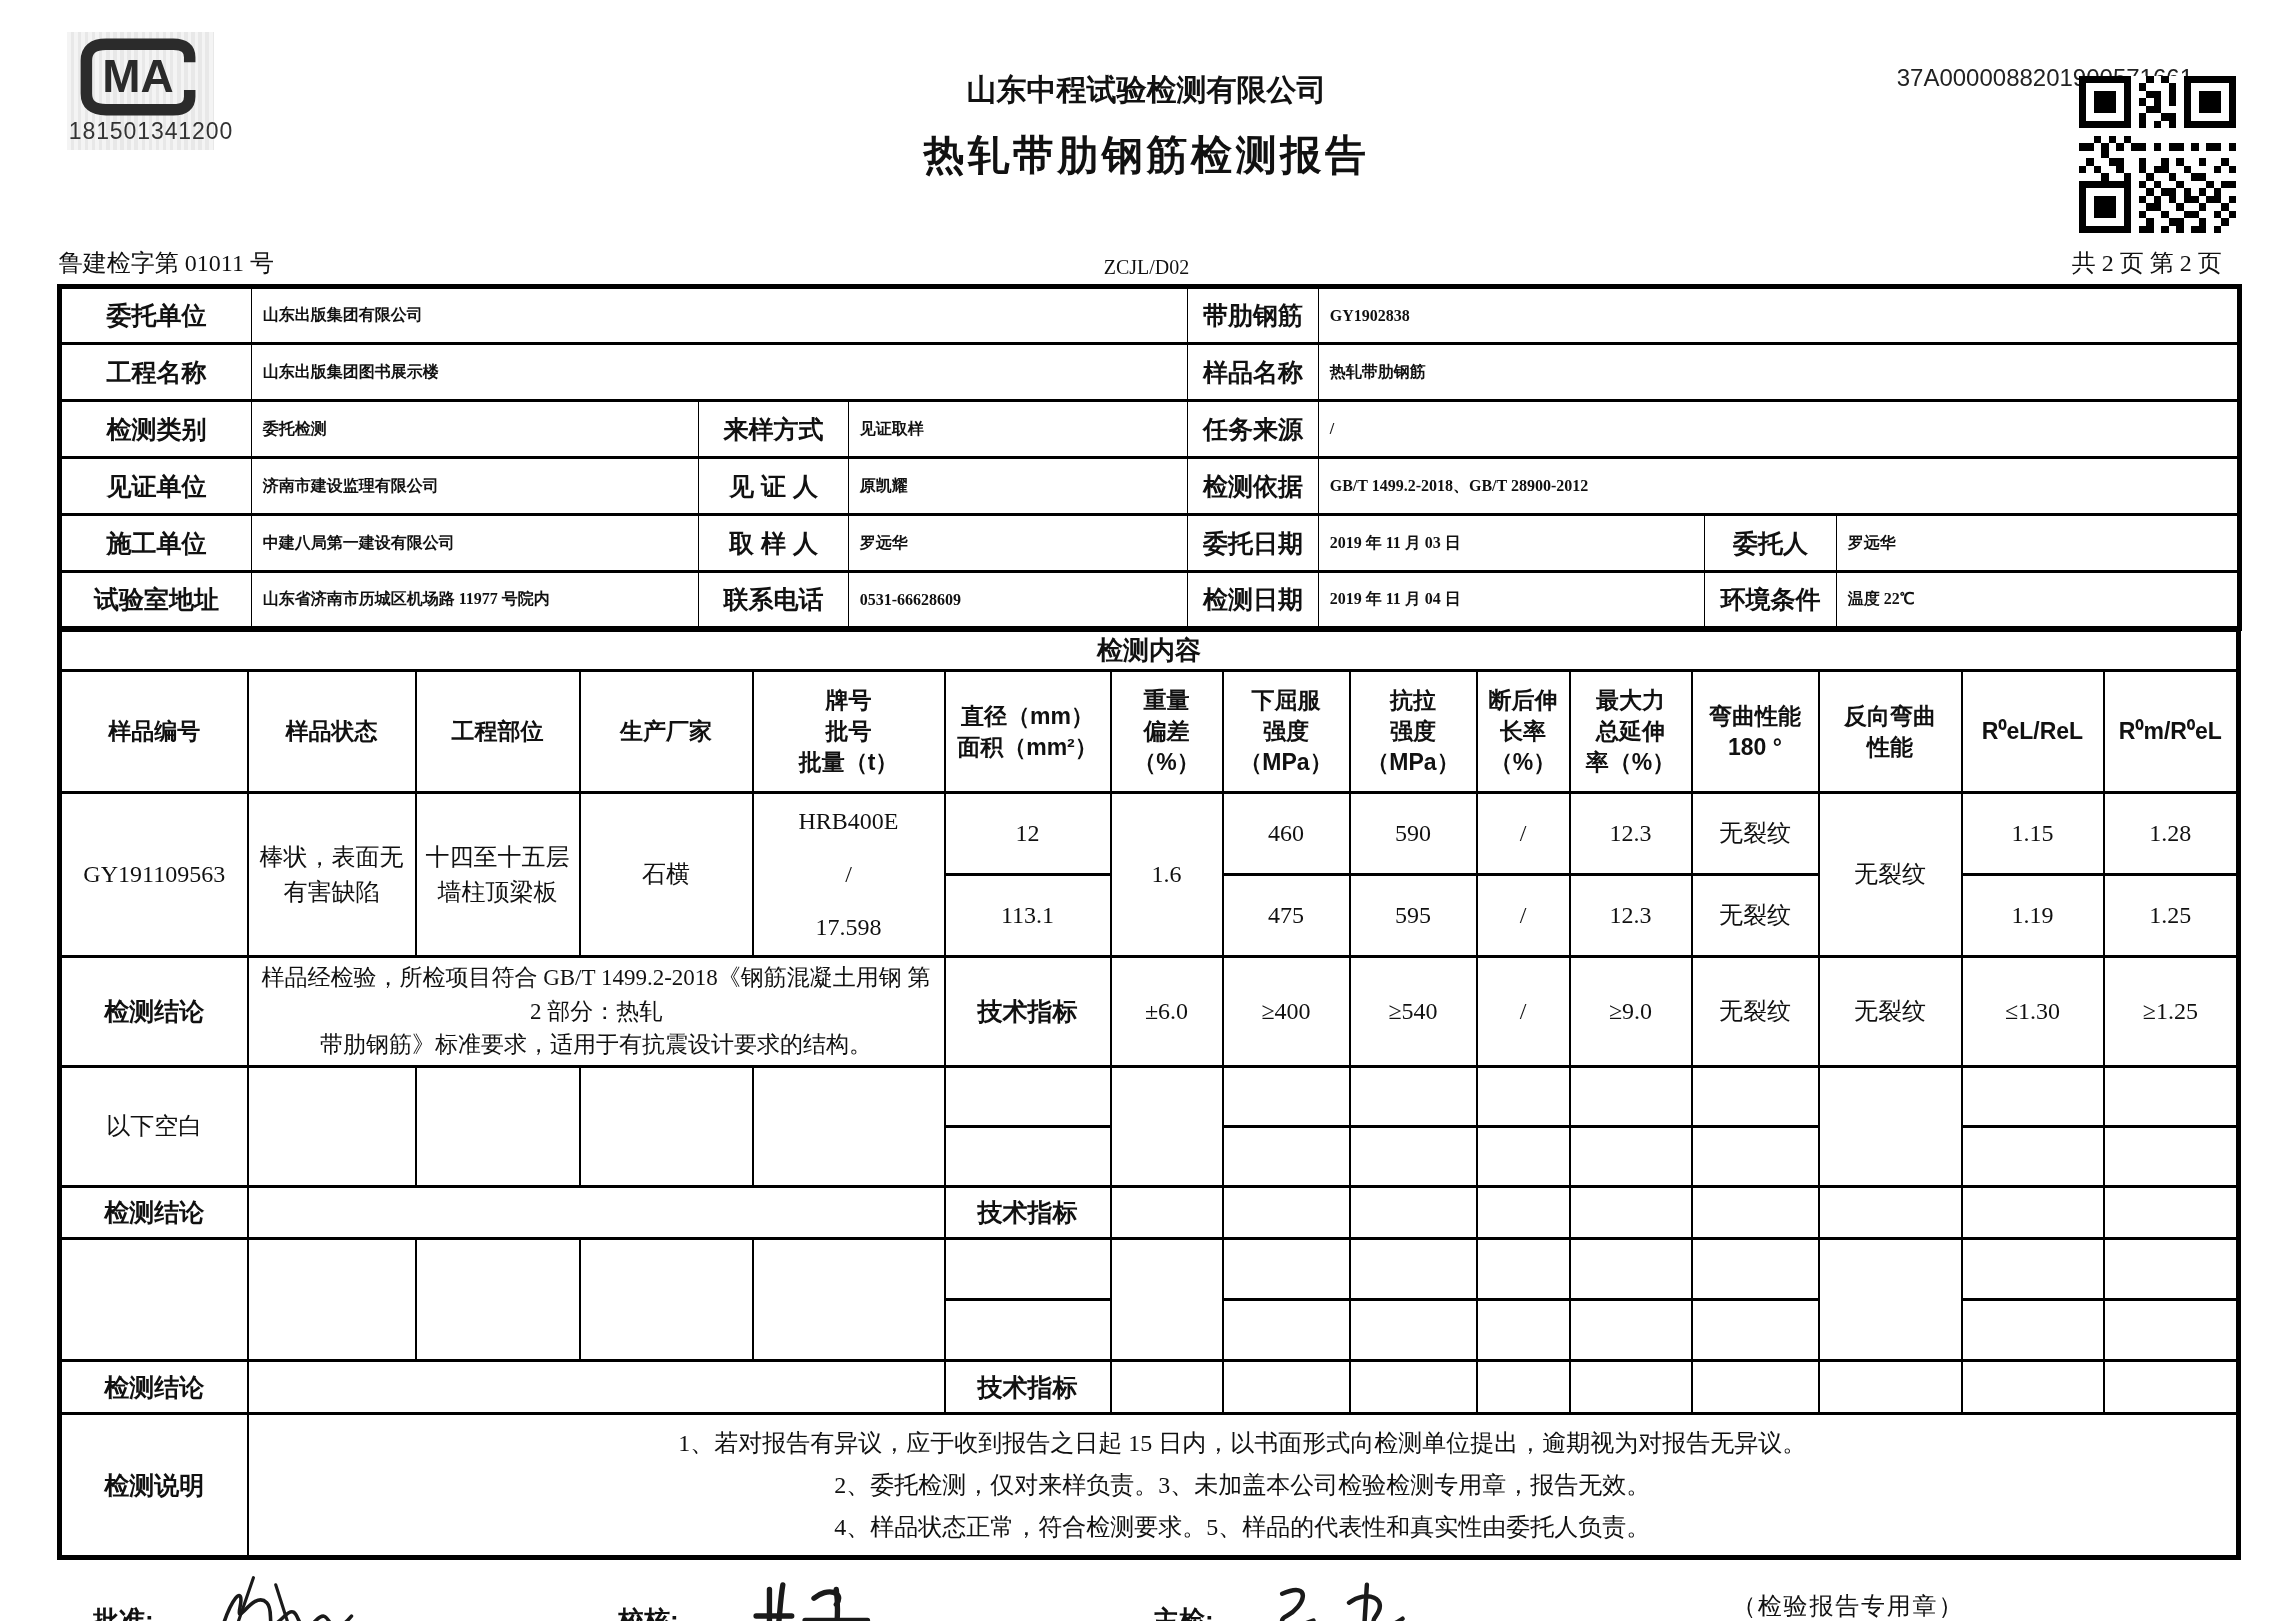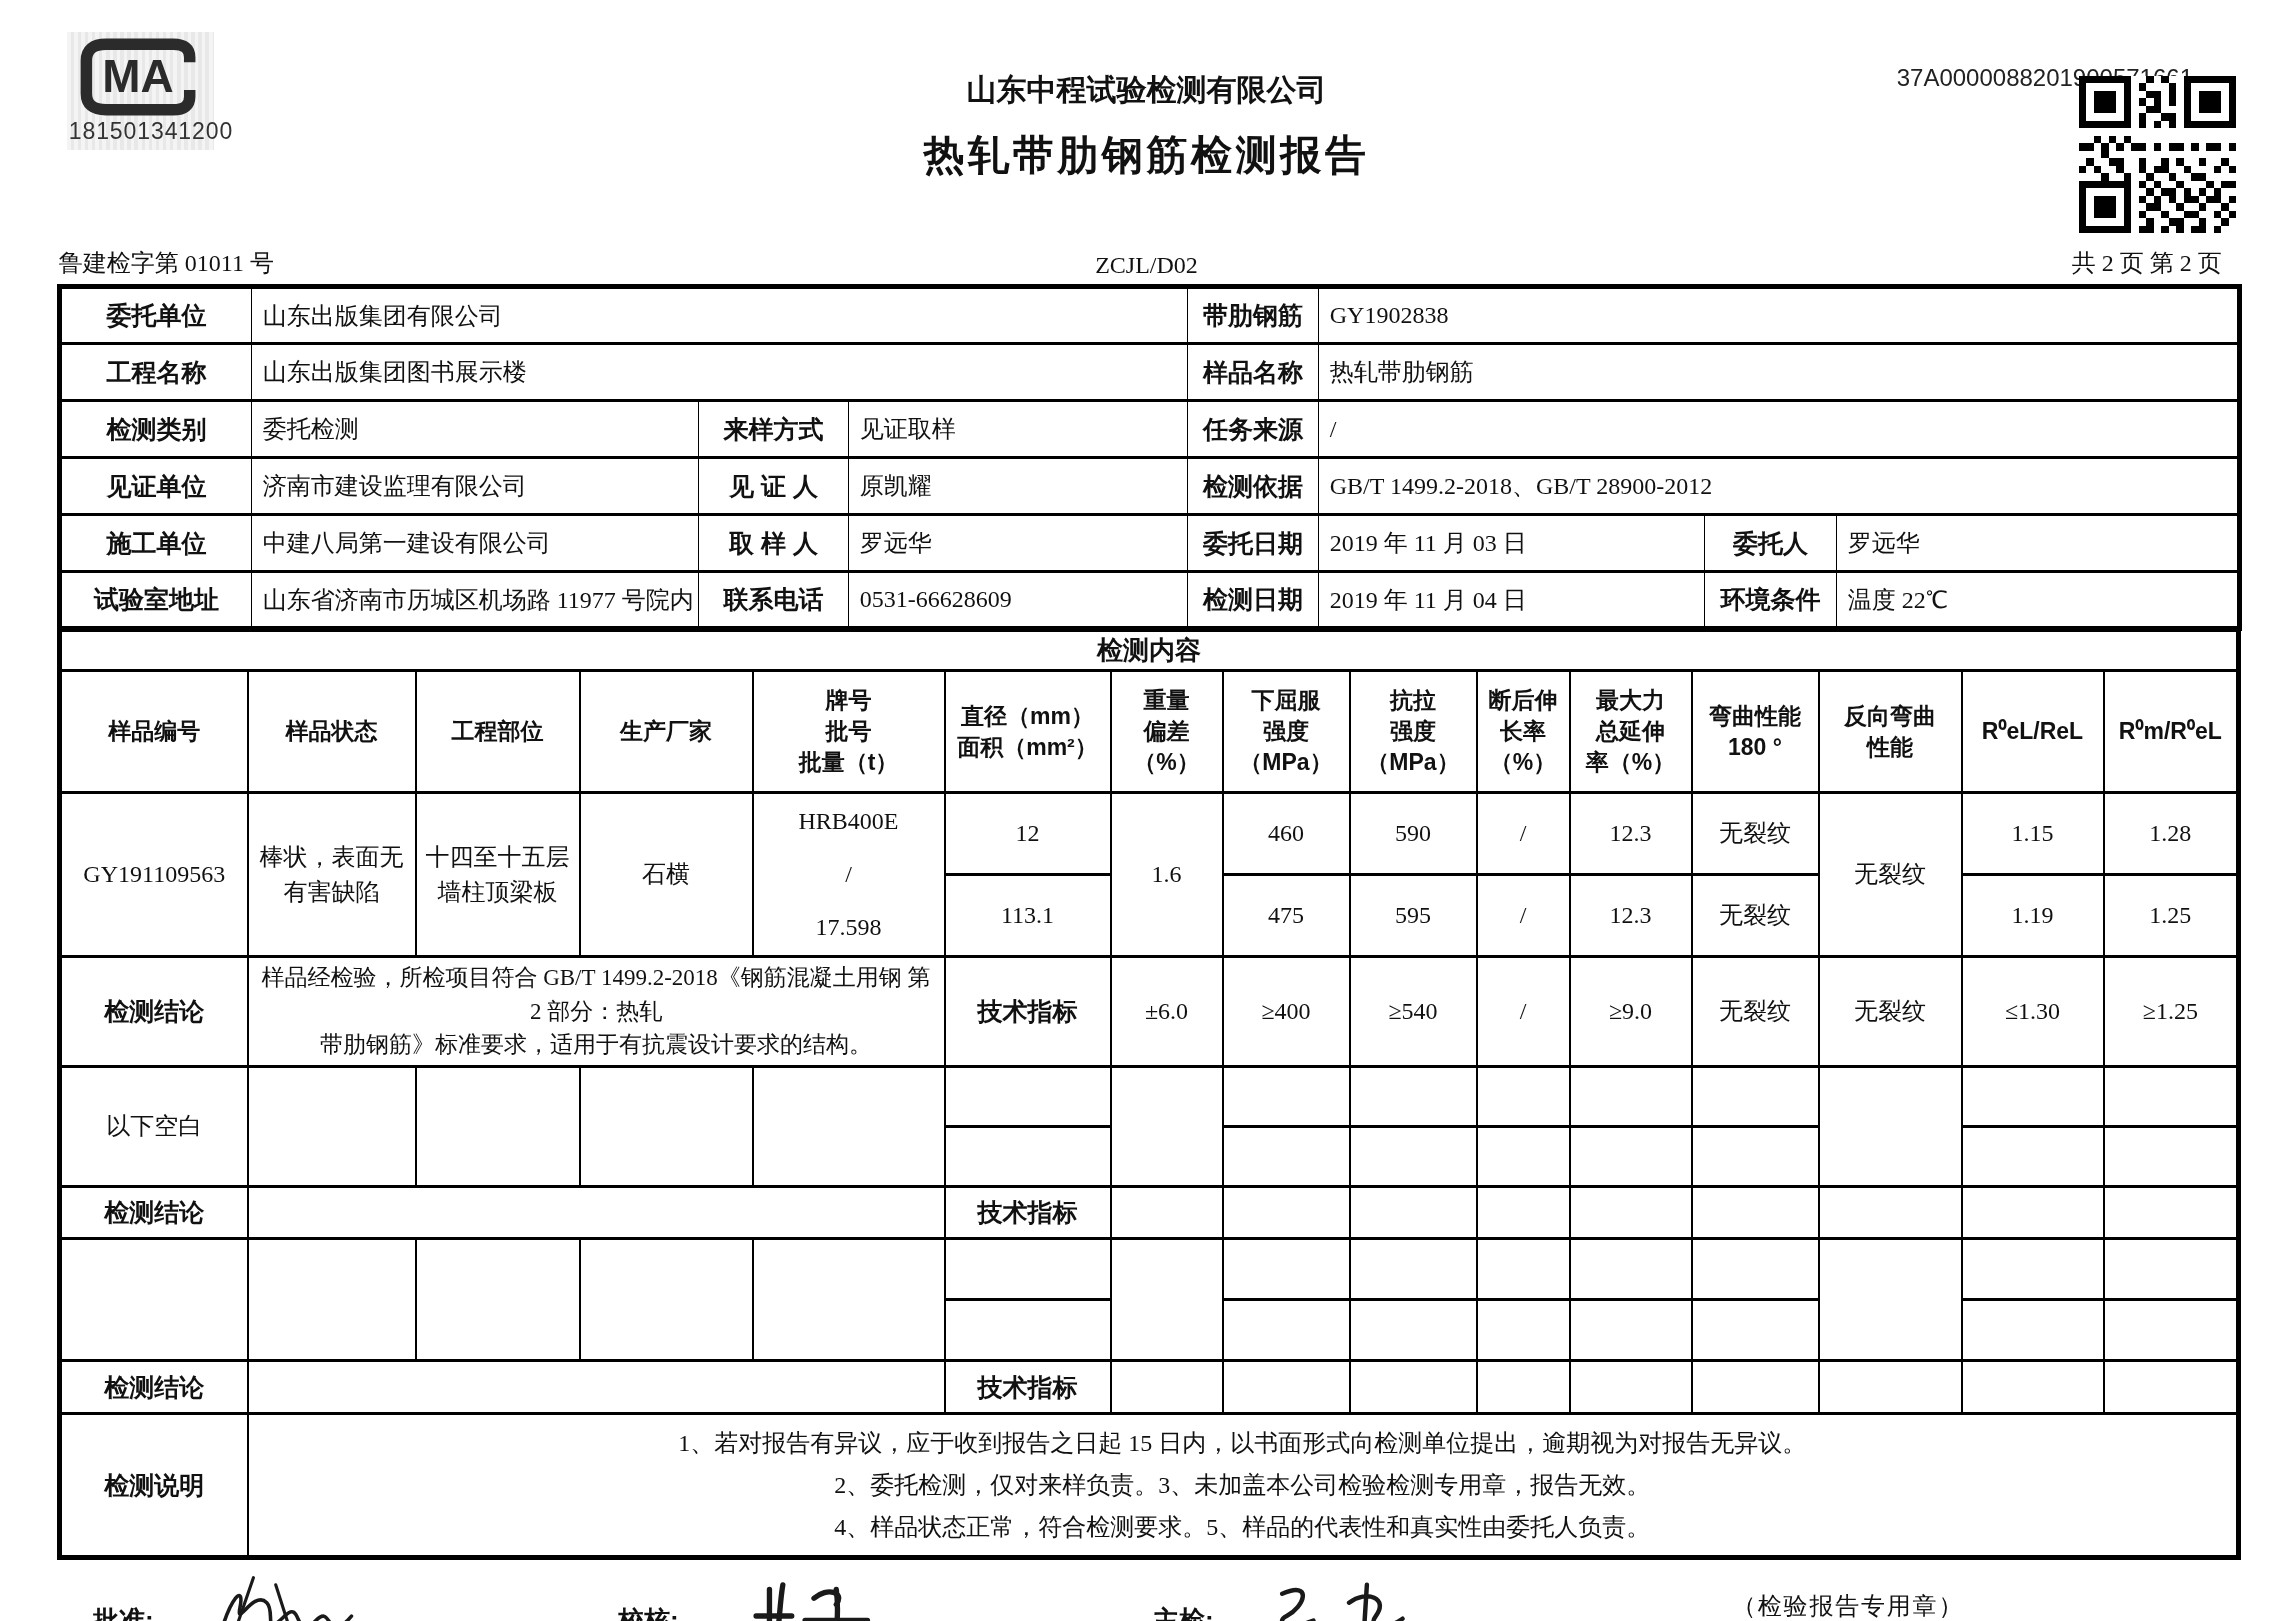--- a/index.html
+++ b/index.html
@@ -19,33 +19,33 @@
            font-family:"Liberation Sans", sans-serif;}
   .report-title{margin-top:17px;font-size:41px;font-weight:bold;letter-spacing:3.6px;
            font-family:"Liberation Sans", sans-serif;}
   .code-num{position:absolute;top:64px;right:100px;font-size:24px;color:#222;
             font-family:"Liberation Sans", sans-serif;}
   .qr{position:absolute;top:76px;right:57px;}
 
   
   .subhead{position:relative;height:61px;width:2179px;margin-left:57px;}
   .subhead .left{position:absolute;left:1.8px;bottom:5.3px;font-size:24px;}
-  .subhead .center{position:absolute;left:0;right:0;bottom:5.3px;text-align:center;font-size:24px;}
+  .subhead .center{position:absolute;left:0;right:0;bottom:5.3px;text-align:center;font-size:20px;}
   .subhead .right{position:absolute;right:14.3px;bottom:5.3px;font-size:24px;}
 
   
   table{border-collapse:collapse;table-layout:fixed;margin-left:57px;}
   table.info{width:2179px;border:5.3px solid #000;}
   table.info td{border:solid #000;border-width:3.6px 1.8px;overflow:hidden;}
   table.grid{width:2179px;border:5.3px solid #000;margin-top:-3.6px;padding-left:45px;}
   table.grid td{border:solid #000;border-width:3.6px 2.7px;overflow:hidden;text-align:center;}
 
   td.lbl{font-family:"Liberation Sans", sans-serif;font-weight:bold;
          font-size:25px;text-align:center;}
-  td.val{font-size:24px;padding-left:10.7px;}
+  td.val{font-size:16px;padding-left:10.7px;font-weight:bold;}
   .info tr{height:57px;}
 
   .banner{font-family:"Liberation Sans", sans-serif;font-weight:bold;
           font-size:26px;text-align:center;}
   td.hdr{font-family:"Liberation Sans", sans-serif;font-weight:bold;
          font-size:23px;white-space:pre-line;line-height:1.35;text-align:center;}
   td.cell{font-size:24px;white-space:pre-line;line-height:1.45;}
   td.cell.wide{line-height:2.2;}
   td.concl-text{font-size:23px;text-align:left;padding:3.6px 9px;
                 white-space:pre-line;line-height:1.45;}

